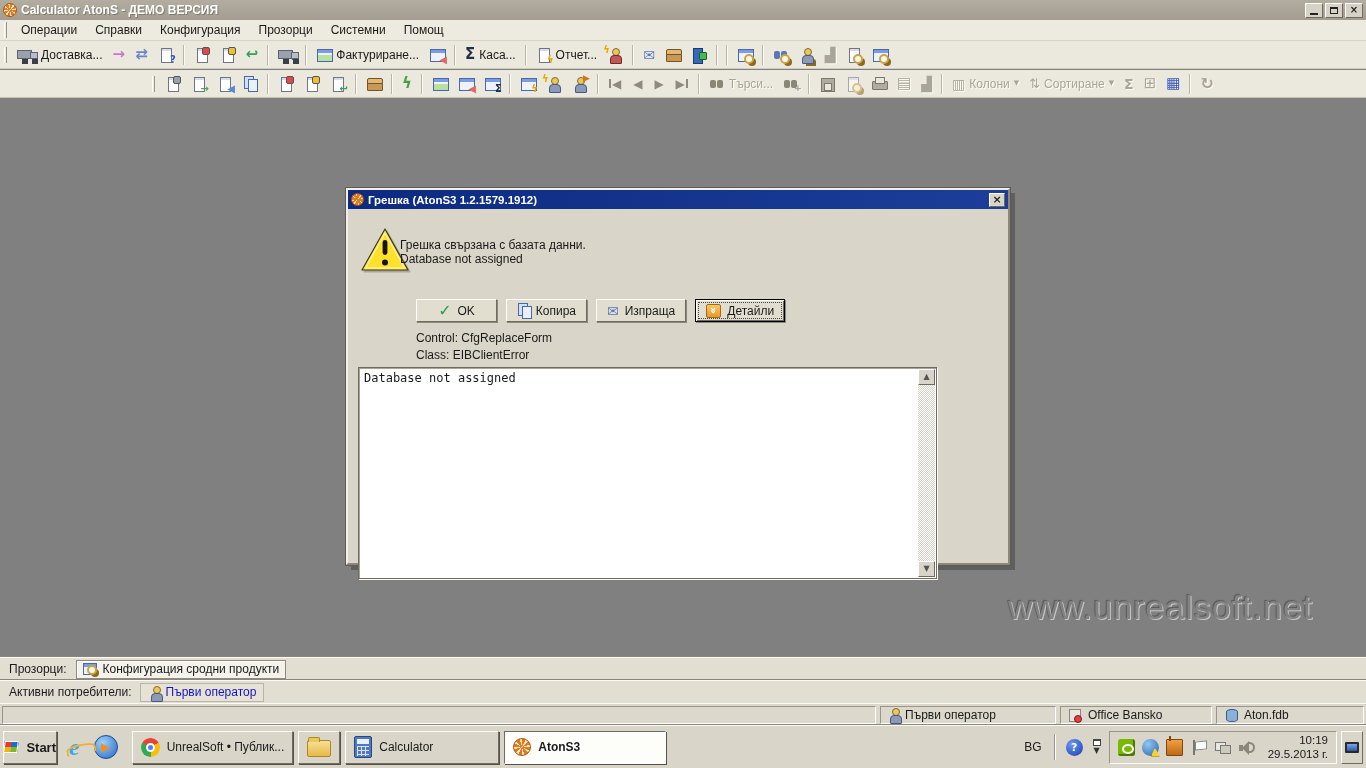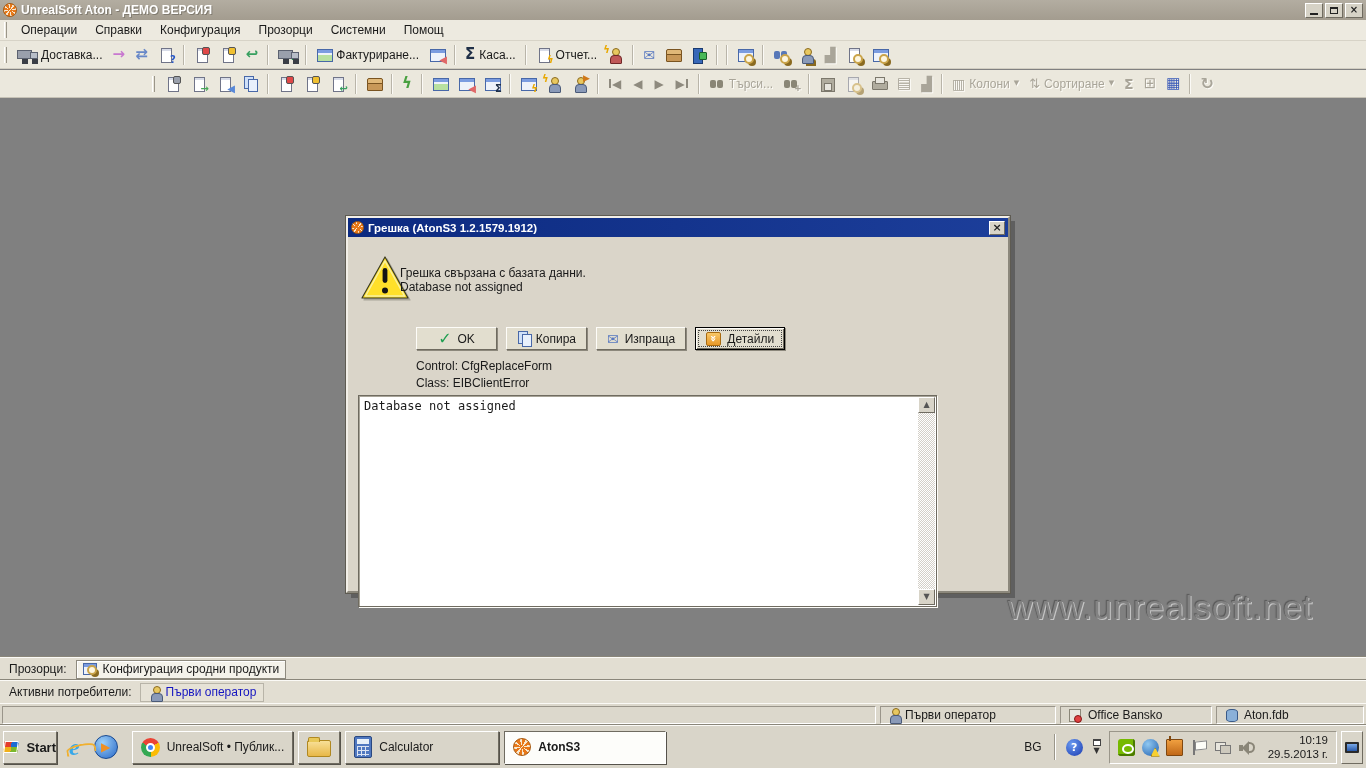--- a/index.html
+++ b/index.html
@@ -78,21 +78,21 @@
   .navbar-btn .bar { width:2px; height:9px; background:#8e8a7e; }
 
   
   .mdi { position:absolute; left:0; top:98px; width:1366px; height:559px; background:#808080; }
   .watermark { position:absolute; left:1008px; top:490px; font-size:34px; letter-spacing:1px; color:#828282;
     text-shadow:1px 1px 0 rgba(255,255,255,.55), -1px -1px 1px rgba(40,40,40,.45); white-space:nowrap;text-align:center; }
 
   
   .dialog { position:absolute; left:346px; top:90px; width:664px; height:377px; background:#dad5c9;
     border:2px solid; border-color:#f2efe8 #8c887c #8c887c #f2efe8;
-    box-shadow:0 0 0 1px #5e5b52, 5px 5px 0 rgba(55,55,55,.45);margin-top:28px; }
+    box-shadow:0 0 0 1px #5e5b52, 5px 5px 0 rgba(55,55,55,.45); }
   .dlg-title { height:19px; background:linear-gradient(90deg,#0c2a80,#1c3e9a); display:flex; align-items:center; padding:0 3px; }
   .dlg-title .dlg-text { color:#fff; font-weight:bold; font-size:11.5px; margin-left:4px; flex:1; white-space:nowrap; }
   .dlg-title .swirl { width:13px; height:13px; }
   .dlg-close { width:16px; height:14px; background:#d8d4c8; border:1px solid; border-color:#fff #6f6b60 #6f6b60 #fff;
     display:flex; align-items:center; justify-content:center; font-size:11px; font-weight:bold; color:#222; line-height:1; }
   .dlg-body { position:relative; width:100%; height:calc(100% - 19px); }
   .warn-icon { position:absolute; left:12px; top:18px; filter:drop-shadow(2px 2px 0 rgba(80,80,70,.35)); }
   .dlg-msg { position:absolute; left:52px; top:29px; font-size:12px; line-height:14px; }
   .dlg-buttons { position:absolute; left:68px; top:90px; display:flex; gap:9px; align-items:center; }
   .dbtn { height:23px; background:#e2decf; border:1px solid; border-color:#fdfcf8 #6f6b60 #6f6b60 #fdfcf8;
@@ -190,21 +190,21 @@
     display:flex; align-items:center; justify-content:center; }
   .mini-monitor { width:14px; height:11px; background:linear-gradient(#78a8e8,#2858a8); border:2px solid #2a2a2a; border-radius:1px; }
 </style>
 </head>
 <body>
 
 <div class="screen">
 
   <div class="titlebar">
     <span class="swirl"></span>
-    <span class="title-text">UnrealSoft Aton - ДЕМО ВЕРСИЯ</span>
+    <span class="title-text">Calculator AtonS - ДЕМО ВЕРСИЯ</span>
     <span class="win-btns">
       <span class="wbtn">
           <span class="glyph-min"></span>
         </span>
       <span class="wbtn">
           <span class="glyph-restore"></span>
         </span>
       <span class="wbtn">
           <span class="g">×</span>
         </span>

